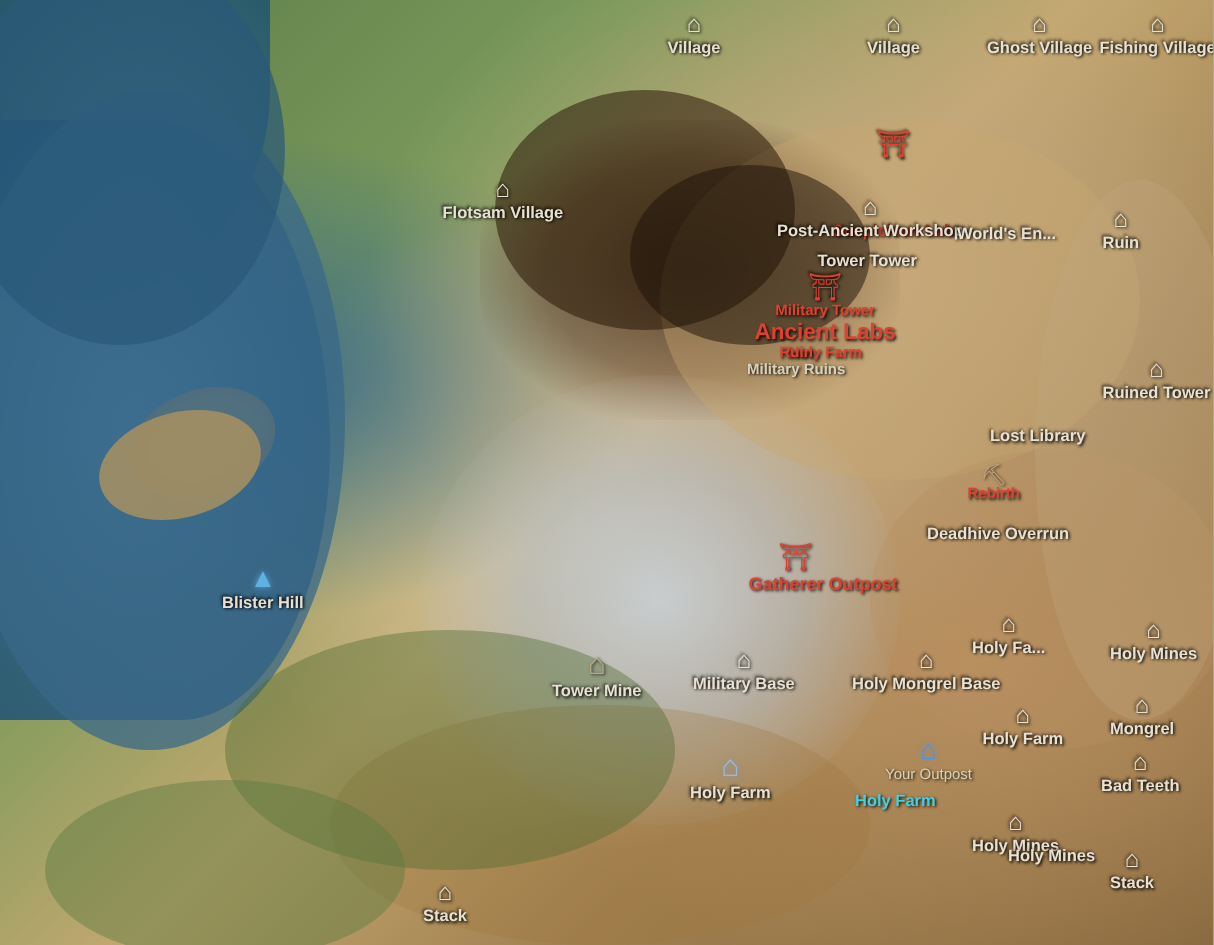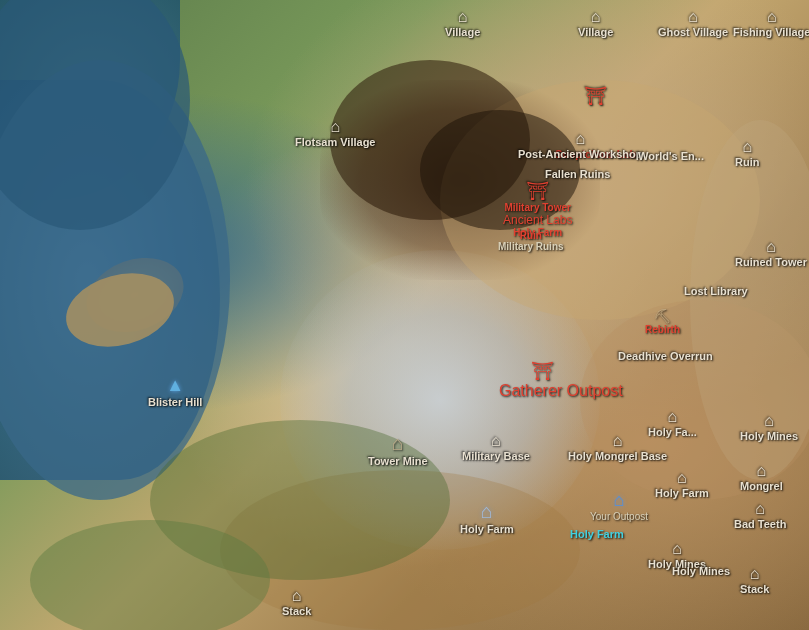--- a/index.html
+++ b/index.html
@@ -163,56 +163,56 @@
   <div class="map-label label-white" style="left:638px;top:150px;">
     <div>World's En...</div>
   </div>
 
   <div class="map-label label-white" style="left:735px;top:138px;">
     <div style="font-size:16px;text-align:center;">⌂</div>
     <div>Ruin</div>
   </div>
 
   <div class="map-label label-white" style="left:545px;top:168px;">
-    <div>Fallen Ruins</div>
+    <div>Tower Tower</div>
   </div>
 
   <div class="map-label" style="left:503px;top:180px;">
     <div style="font-size:18px;text-align:center;color:#e04030;">⛩</div>
     <div style="color:#e04030;font-size:10px;font-weight:bold;text-shadow:1px 1px 2px rgba(0,0,0,0.9);">Military Tower</div>
-    <div style="color:#e04030;font-size:12px;font-weight:normal;text-shadow:1px 1px 2px rgba(0,0,0,0.9);">Ancient Labs</div>
+    <div style="color:#e04030;font-size:15px;font-weight:bold;text-shadow:1px 1px 2px rgba(0,0,0,0.9);">Ancient Labs</div>
     <div style="color:#e04030;font-size:10px;font-weight:bold;text-shadow:1px 1px 2px rgba(0,0,0,0.9);">Holy Farm</div>
   </div>
 
   <div class="map-label label-white" style="left:735px;top:238px;">
     <div style="font-size:16px;text-align:center;">⌂</div>
     <div>Ruined Tower</div>
   </div>
 
   <div class="map-label" style="left:498px;top:230px;">
     <div style="color:#e04030;font-size:10px;font-weight:bold;text-shadow:1px 1px 2px rgba(0,0,0,0.9);">Ruin</div>
     <div style="color:#d8d0b8;font-size:10px;font-weight:bold;text-shadow:1px 1px 2px rgba(0,0,0,0.9);">Military Ruins</div>
   </div>
 
-  <div class="map-label label-white" style="left:684px;top:285px;">
+  <div class="map-label label-white" style="left:660px;top:285px;">
     <div>Lost Library</div>
   </div>
 
   <div class="map-label" style="left:645px;top:308px;">
     <div style="font-size:14px;color:#c0a880;text-shadow:1px 1px 2px rgba(0,0,0,0.8);">⛏</div>
     <div style="color:#e04030;font-size:10px;font-weight:bold;text-shadow:1px 1px 2px rgba(0,0,0,0.9);">Rebirth</div>
   </div>
 
   <div class="map-label label-white" style="left:618px;top:350px;">
     <div>Deadhive Overrun</div>
   </div>
 
   <div class="map-label" style="left:462px;top:360px;">
     <div style="font-size:18px;color:#e04030;text-align:center;text-shadow:1px 1px 2px rgba(0,0,0,0.8);">⛩</div>
-    <div style="color:#e04030;font-size:16px;font-weight:normal;text-shadow:1px 1px 2px rgba(0,0,0,0.9);padding-left:37px;">Gatherer Outpost</div>
+    <div style="color:#e04030;font-size:12px;font-weight:bold;text-shadow:1px 1px 2px rgba(0,0,0,0.9);padding-left:37px;">Gatherer Outpost</div>
   </div>
 
   <div class="map-label label-white" style="left:148px;top:375px;">
     <div style="font-size:18px;color:#60b0e0;text-align:center;text-shadow:0 0 4px rgba(100,180,255,0.8);">▲</div>
     <div>Blister Hill</div>
   </div>
 
   <div class="map-label label-white" style="left:648px;top:408px;">
     <div style="font-size:16px;text-align:center;">⌂</div>
     <div>Holy Fa...</div>

